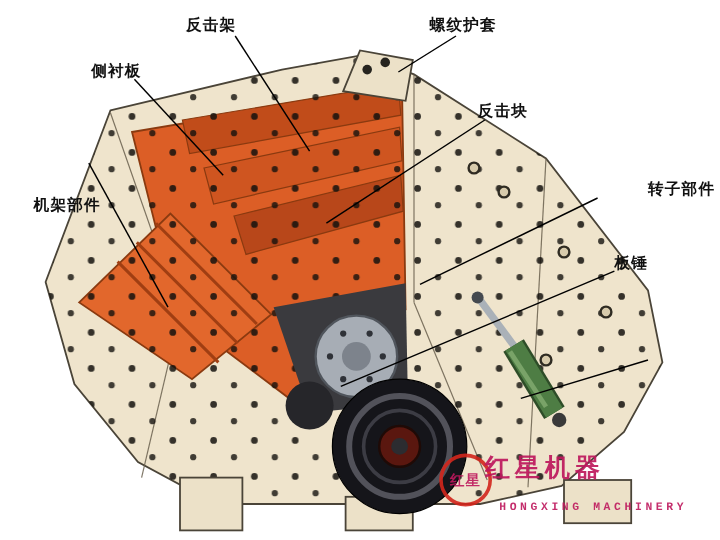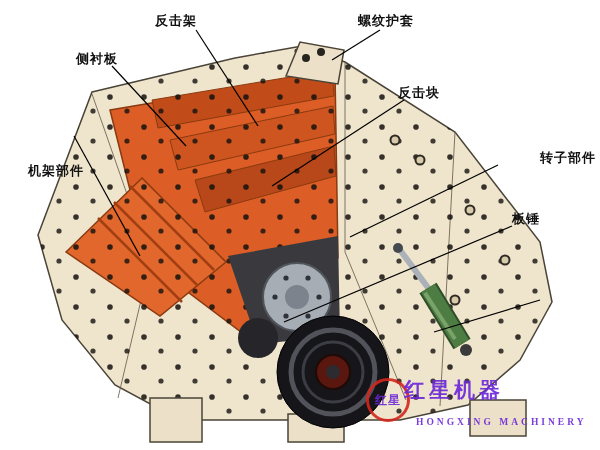--- a/index.html
+++ b/index.html
@@ -1,21 +1,21 @@
 <!DOCTYPE html>
 <html><head>
 <meta charset="utf-8">
 <style>
   html,body{margin:0;padding:0;background:#fff;}
   #stage{position:relative;width:600px;height:450px;background:#ffffff;overflow:hidden;
          font-family:"Liberation Sans",sans-serif;}
   #machine-svg{position:absolute;left:0;top:0;}
   .lbl{position:absolute;font-weight:bold;font-size:13px;line-height:16px;color:#111;
        white-space:nowrap;letter-spacing:1px;font-family:"Liberation Sans",sans-serif;}
-  .wm{position:absolute;color:#6d28d9;font-family:Liberation Serif, serif;}
+  .wm{position:absolute;color:#be185d;font-family:Liberation Mono, monospace;}
   .wm-brand{left:404px;top:376px;font-size:21px;font-weight:bold;letter-spacing:4px;opacity:.92;}
   .wm-en{left:416px;top:417px;font-size:9.5px;font-weight:bold;letter-spacing:3px;opacity:.9;}
   .wm-logo{left:366px;top:378px;width:38px;height:38px;border:3px solid #d3261c;border-radius:50%;
            display:flex;align-items:center;justify-content:center;font-size:12px;font-weight:bold;
            opacity:.9;letter-spacing:1px;}
 </style>
 </head>
 <body>
 
 <div id="stage">

